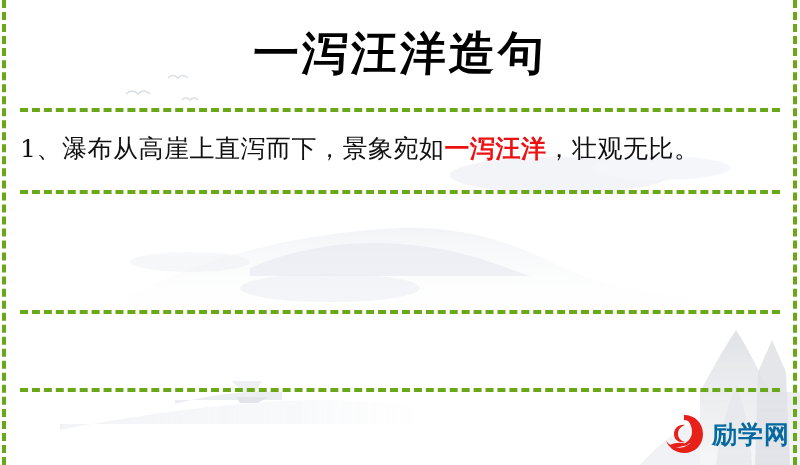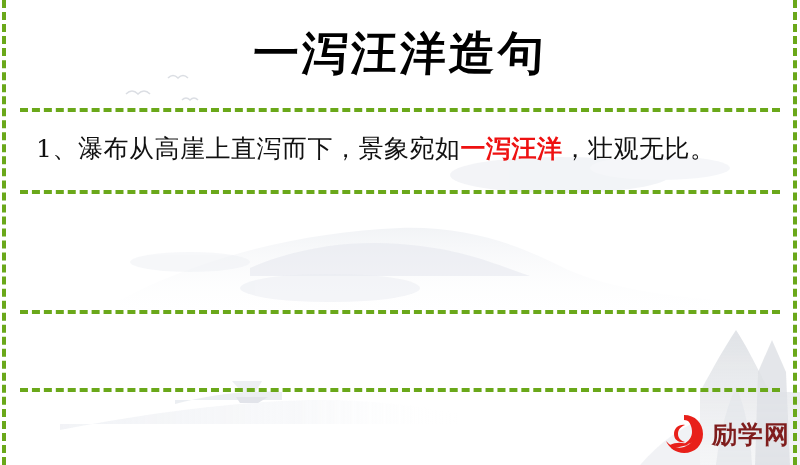--- a/index.html
+++ b/index.html
@@ -81,21 +81,20 @@
   .row {
     position: absolute;
     left: 20px;
     right: 20px;
     z-index: 3;
     font-family: "DejaVu Serif", "Liberation Serif", serif;
     font-size: 25px;
     line-height: 46px;
     color: #111111;
     letter-spacing: 0.5px;
-    margin-left: 16px;
   }
   .row-1 { top: 126px; }
   .row-2 { top: 208px; }
   .row-3 { top: 328px; }
 
   .idiom {
     color: #ee1111;
     font-weight: bold;
   }
 
@@ -111,21 +110,21 @@
   }
   .logo-mark {
     width: 44px;
     height: 44px;
     flex: 0 0 44px;
   }
   .logo-text {
     font-family: "DejaVu Serif", "Liberation Serif", serif;
     font-size: 25px;
     font-weight: bold;
-    color: #7f1d1d;
+    color: #0369a1;
     letter-spacing: 1px;
     white-space: nowrap;
   }
 </style>
 </head>
 <body>
 
 <div class="page">
 
   <div class="bg-layer">

